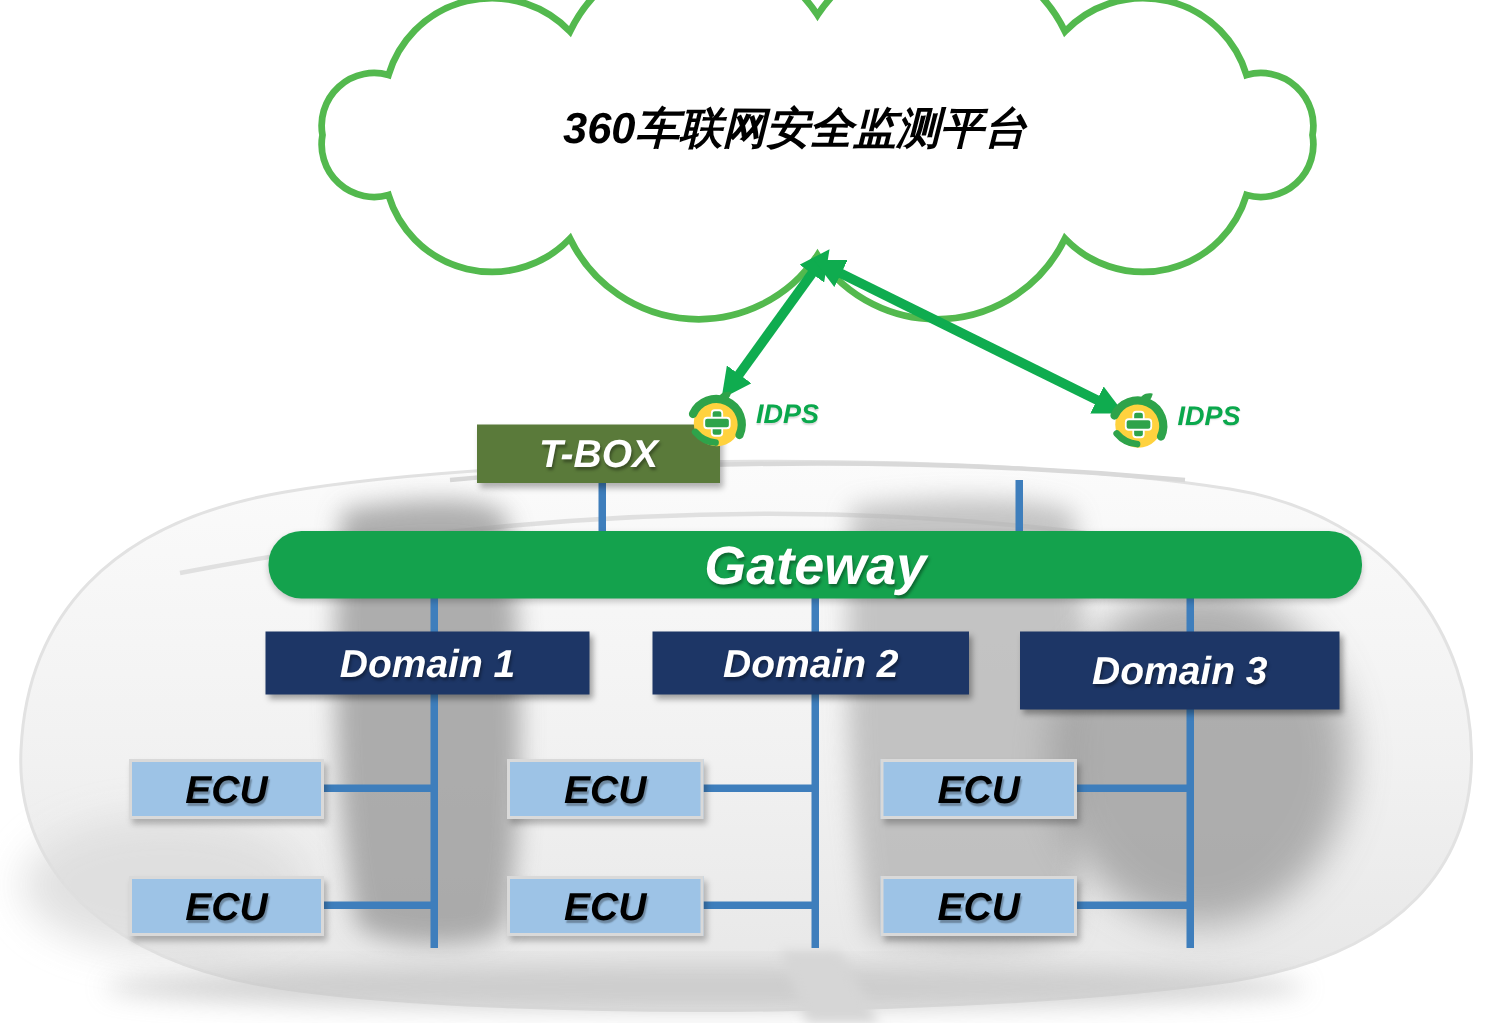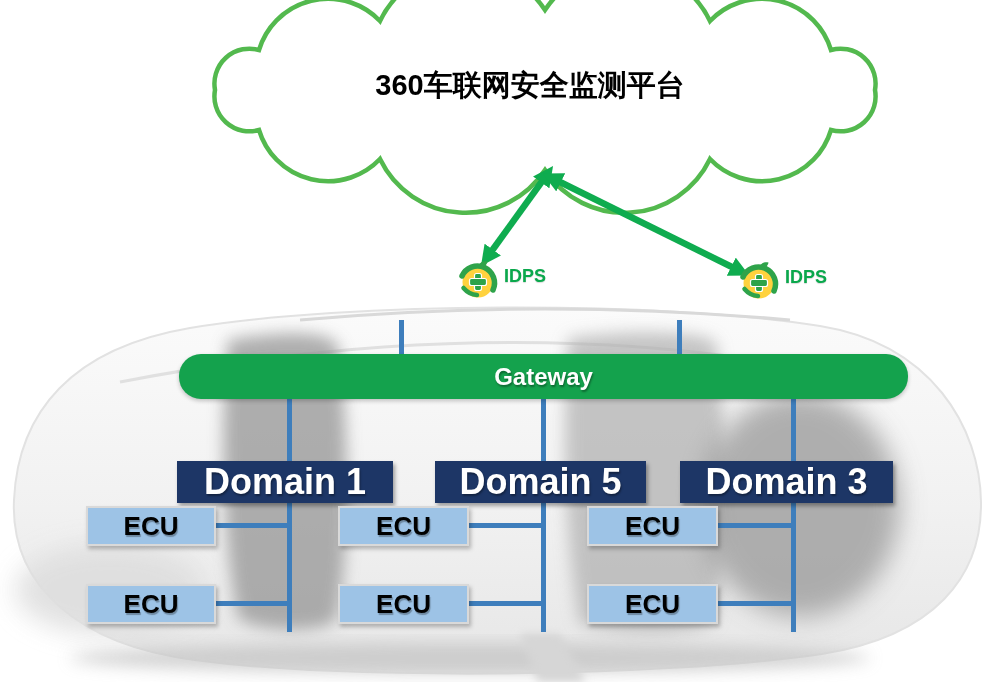--- a/index.html
+++ b/index.html
@@ -1,40 +1,40 @@
 <!DOCTYPE html>
 <html style="--cloud_outline: #53B94E; --arrow_green: #0FAC4F; --idps_text_green: #0AA84C; --idps_ball_yellow: #FFD23E; --idps_cross_green: #2EA34A; --olive_box: #5A7A3A; --gateway_green: #14A24D; --domain_navy: #1D3666; --ecu_blue: #9DC3E6; --ecu_border: #D9D9D9; --bus_blue: #3E7EBC; --text_white: #FFFFFF; --text_black: #000000;"><head>
 <meta charset="utf-8">
 <style>
   html,body{margin:0;padding:0;background:#ffffff;}
   .stage{
     position:relative;width:992px;height:682px;overflow:hidden;background:#ffffff;
     font-family:"Liberation Sans","DejaVu Sans",sans-serif;
+    font-style:italic;
   }
   .layer{position:absolute;left:0;top:0;width:992px;height:682px;}
   .abs{position:absolute;box-sizing:border-box;}
   .node{
     display:flex;align-items:center;justify-content:center;
     font-weight:bold;color:var(--text_white);
     text-shadow:1px 2px 2px rgba(0,0,0,.35);
   }
   .tbox,.ivi{
     background:var(--olive_box);font-size:26px;
     box-shadow:2px 3px 4px rgba(0,0,0,.3);
   }
   .ivi{font-family:"Liberation Serif","DejaVu Serif",serif;letter-spacing:1px;}
   .gateway{
-    background:var(--gateway_green);font-size:24px;
+    background:var(--gateway_green);font-size:36px;
     box-shadow:0 2px 4px rgba(0,0,0,.22);
     border-radius:22px;
   }
   .domain{
-    background:var(--domain_navy);font-size:36px;
+    background:var(--domain_navy);font-size:26px;
     box-shadow:2px 3px 4px rgba(0,0,0,.35);
-    margin-top:40px;
   }
   .ecu{
     background:var(--ecu_blue);border:2px solid var(--ecu_border);
     color:var(--text_black);font-size:26px;font-weight:bold;
     display:flex;align-items:center;justify-content:center;
     text-shadow:1px 2px 1px rgba(0,0,0,.3);
     box-shadow:2px 3px 4px rgba(0,0,0,.25);
   }
   .busline{background:var(--bus_blue);}
   .cloud-title{
@@ -103,26 +103,27 @@
   <div class="abs busline" style="left:791px;top:398px;width:5px;height:234px;"></div>
 
   <div class="abs busline" style="left:214px;top:523px;width:75px;height:5px;"></div>
   <div class="abs busline" style="left:467px;top:523px;width:76px;height:5px;"></div>
   <div class="abs busline" style="left:716px;top:523px;width:77px;height:5px;"></div>
 
   <div class="abs busline" style="left:214px;top:601px;width:75px;height:5px;"></div>
   <div class="abs busline" style="left:467px;top:601px;width:76px;height:5px;"></div>
   <div class="abs busline" style="left:716px;top:601px;width:77px;height:5px;"></div>
 
+  <div class="abs node tbox" style="left:318px;top:283px;width:162px;height:39px;">T-BOX</div>
 
   <div class="abs node gateway" style="left:179px;top:354px;width:729px;height:45px;">Gateway</div>
 
   <div class="abs node domain" style="left:177px;top:421px;width:216px;height:42px;">Domain 1</div>
-  <div class="abs node domain" style="left:435px;top:421px;width:211px;height:42px;">Domain 5</div>
-  <div class="abs node domain" style="left:680px;top:421px;width:213px;height:42px;">Domain 3</div>
+  <div class="abs node domain" style="left:435px;top:421px;width:211px;height:42px;">Domain 2</div>
+  <div class="abs node domain" style="left:680px;top:421px;width:213px;height:52px;">Domain 3</div>
 
   <div class="abs ecu" style="left:86px;top:506px;width:130px;height:40px;">ECU</div>
   <div class="abs ecu" style="left:338px;top:506px;width:131px;height:40px;">ECU</div>
   <div class="abs ecu" style="left:587px;top:506px;width:131px;height:40px;">ECU</div>
 
   <div class="abs ecu" style="left:86px;top:584px;width:130px;height:40px;">ECU</div>
   <div class="abs ecu" style="left:338px;top:584px;width:131px;height:40px;">ECU</div>
   <div class="abs ecu" style="left:587px;top:584px;width:131px;height:40px;">ECU</div>
 
   <svg class="abs" style="left:458px;top:260px;" width="42" height="42" viewBox="0 0 42 42">

